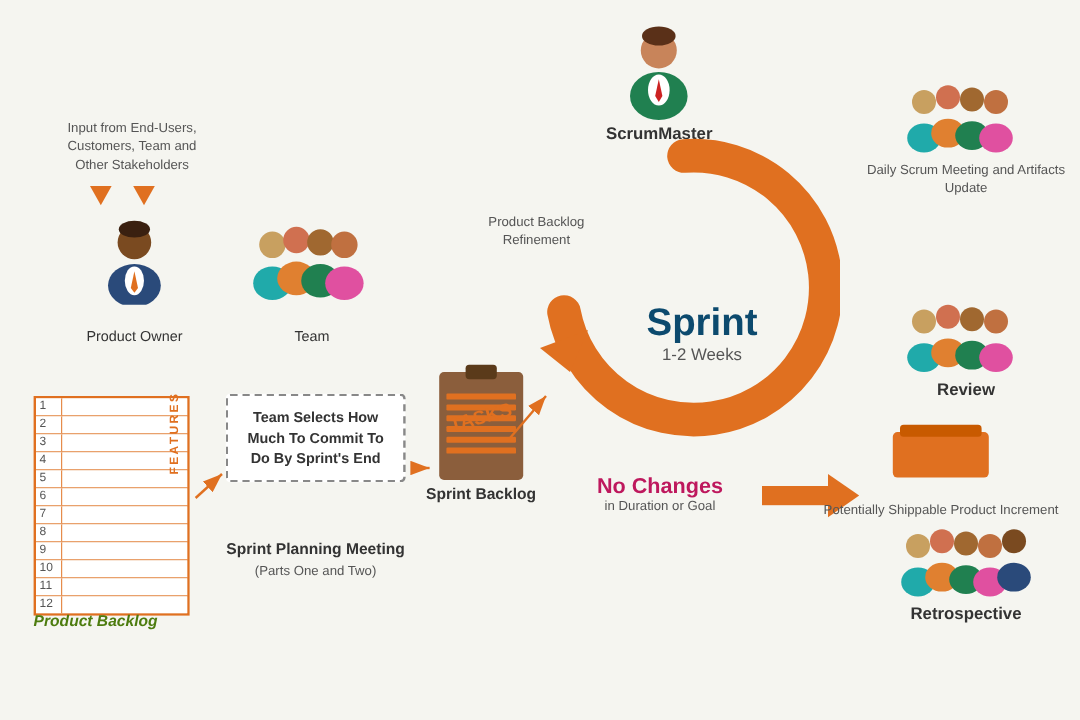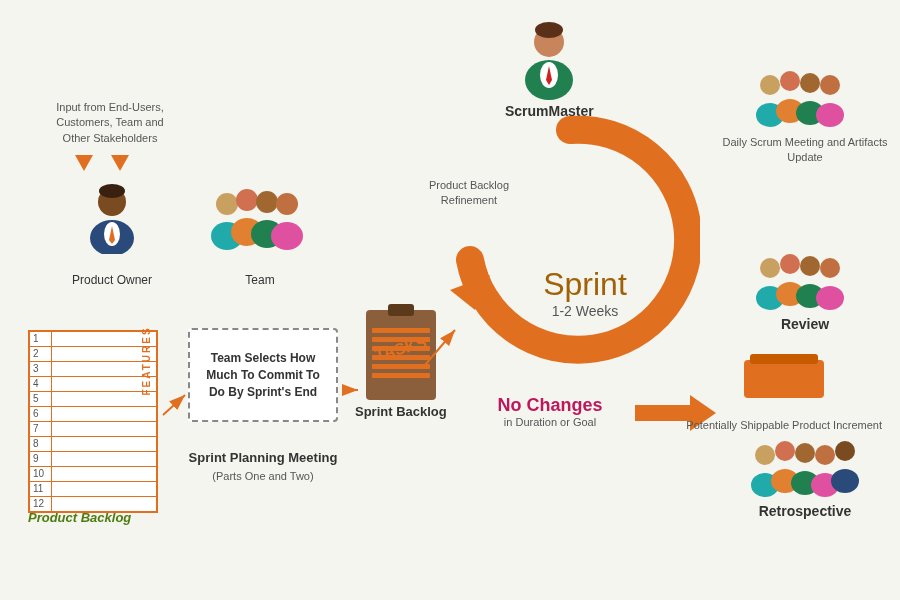--- a/index.html
+++ b/index.html
@@ -99,21 +99,21 @@
       font-style: italic;
     }
 
     
     .sprint-planning-box {
       position: absolute;
       left: 188px; top: 328px;
       width: 150px;
       border: 2px dashed #888;
       border-radius: 4px;
-      padding: 20px 8px;
+      padding: 10px 8px;
       background: #fff;
       text-align: center;
     }
     .sprint-planning-inner {
       font-size: 12px;
       font-weight: bold;
       color: #333;
       line-height: 1.4;
     }
     .sprint-planning-label {
@@ -193,23 +193,22 @@
       height: 300px;
     }
     .sprint-text {
       position: absolute;
       left: 90px; top: 150px;
       text-align: center;
       width: 110px;
     }
     .sprint-main {
       font-size: 32px;
-      font-weight: normal;
-      color: #a16207;
-      margin-top: 16px;
+      font-weight: bold;
+      color: #0c4a6e;
     }
     .sprint-sub {
       font-size: 14px;
       color: #555;
     }
 
     
     .scrummaster-figure {
       position: absolute;
       left: 505px; top: 20px;
@@ -217,21 +216,21 @@
     }
     .scrummaster-label {
       font-size: 14px;
       font-weight: bold;
       color: #333;
     }
 
     
     .refinement-label {
       position: absolute;
-      left: 424px; top: 178px;
+      left: 402px; top: 178px;
       font-size: 11px;
       color: #555;
       text-align: center;
       width: 90px;
       line-height: 1.4;
     }
 
     
     .no-changes {
       position: absolute;

